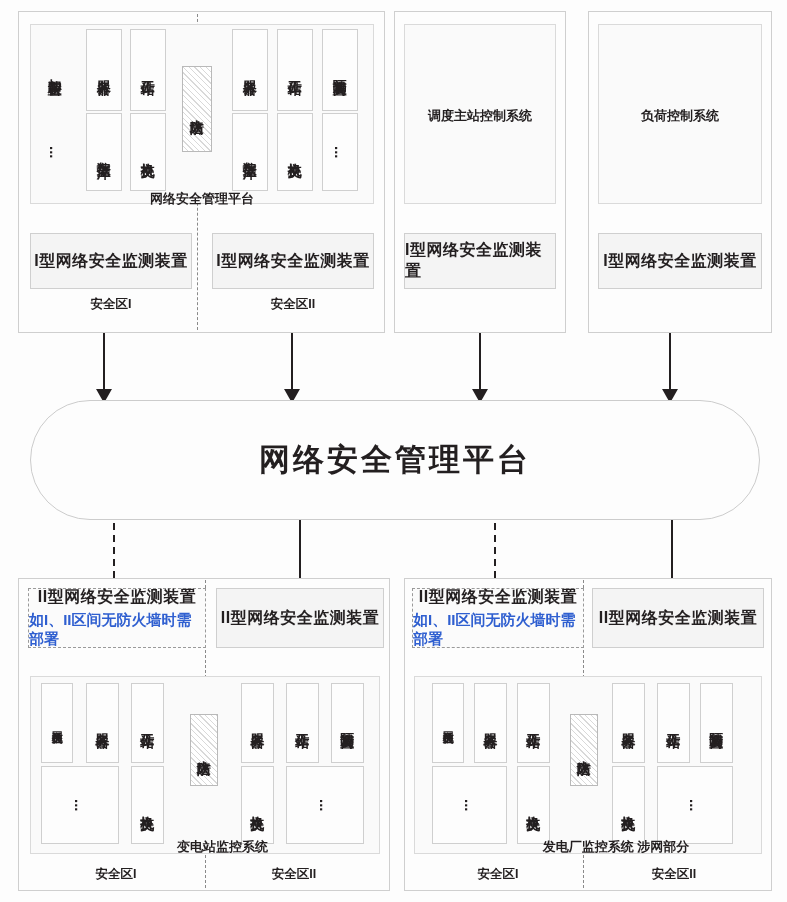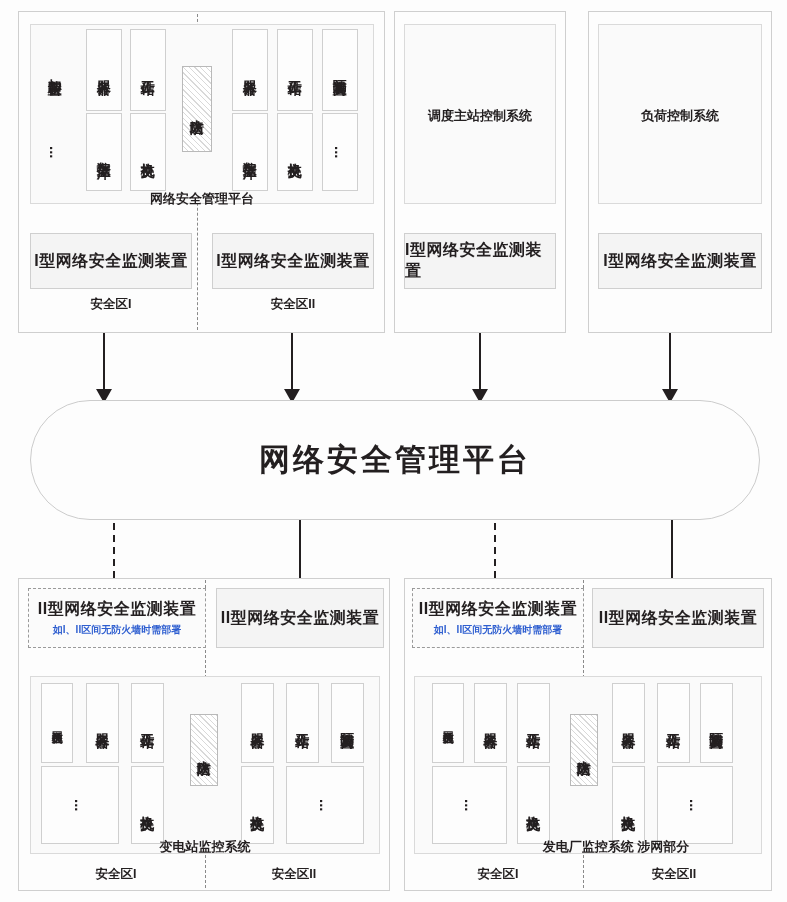--- a/index.html
+++ b/index.html
@@ -27,21 +27,21 @@
   .fw{position:absolute;box-sizing:border-box;border:1px solid #b9b9b9;
       background:repeating-linear-gradient(45deg,#ffffff 0 3px,#d9d9d9 3px 4px);
       display:flex;align-items:center;justify-content:center;}
   .fw .vt{font-weight:600;}
 
   
   .mon{position:absolute;box-sizing:border-box;border:1px solid #cfcfcf;background:#f4f4f4;
        display:flex;flex-direction:column;align-items:center;justify-content:center;}
   .mon.dashed{border:1px dashed #9a9a9a;background:#fbfbfb;}
   .mon .t1{font-size:16px;font-weight:700;letter-spacing:.5px;color:#231f20;}
-  .mon .t2{font-size:10px;font-weight:600;color:#2f5fd0;margin-top:3px;letter-spacing:0;}
+  .mon .t2{font-size:15px;font-weight:600;color:#2f5fd0;margin-top:3px;letter-spacing:0;}
 
   
   .caption{position:absolute;font-size:13px;font-weight:700;color:#231f20;text-align:center;}
   .zlabel{position:absolute;font-size:12.5px;font-weight:600;color:#231f20;text-align:center;}
 
   
   .platform{position:absolute;box-sizing:border-box;border:1px solid #cccccc;background:#fdfdfd;
             border-radius:60px;display:flex;align-items:center;justify-content:center;}
   .platform span{font-size:31px;font-weight:700;letter-spacing:3px;color:#231f20;}
 
@@ -205,21 +205,21 @@
 <div class="cell" style="left:331px;top:683px;width:33px;height:80px;">
   <span class="vt">隔离装置</span>
 </div>
 <div class="cell" style="left:241px;top:766px;width:33px;height:78px;">
   <span class="vt">交换机</span>
 </div>
 <div class="cell" style="left:286px;top:766px;width:78px;height:78px;">
   <span class="vdots">...</span>
 </div>
 
-<div class="caption" style="left:30px;top:838px;width:350px;">变电站监控系统</div>
+<div class="caption" style="left:30px;top:838px;width:385px;">变电站监控系统</div>
 
 <div class="zlabel" style="left:30px;top:866px;width:172px;">安全区I</div>
 <div class="zlabel" style="left:208px;top:866px;width:172px;">安全区II</div>
 
 <div class="panel" style="left:404px;top:578px;width:368px;height:313px;"></div>
 <div class="vdiv" style="left:583px;top:580px;height:308px;"></div>
 
 <div class="mon dashed" style="left:412px;top:588px;width:172px;height:60px;">
   <span class="t1">II型网络安全监测装置</span>
   <span class="t2">如I、II区间无防火墙时需部署</span>

